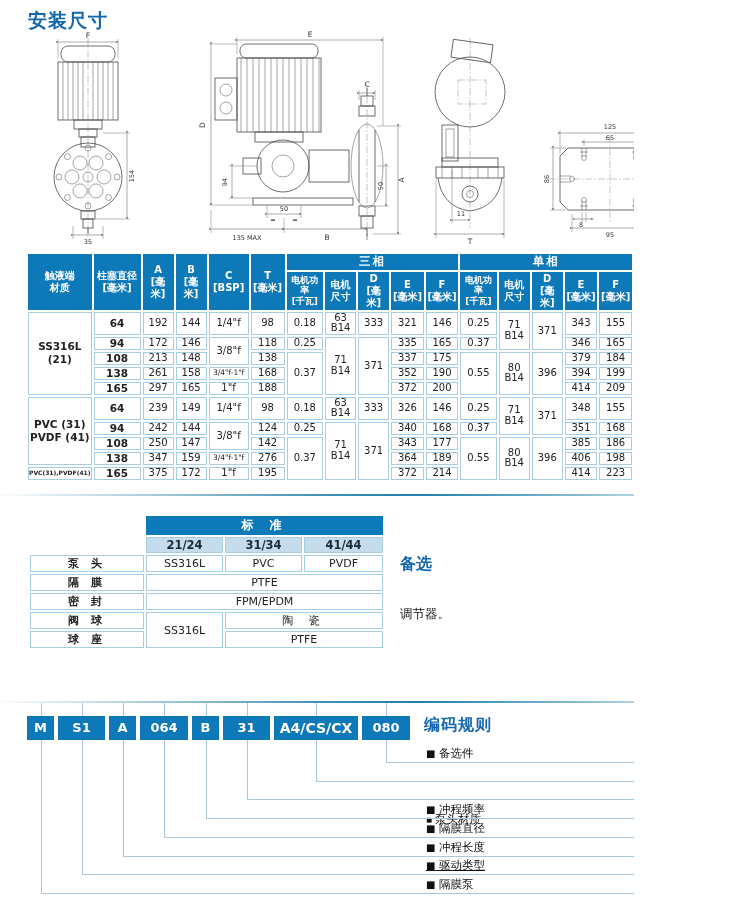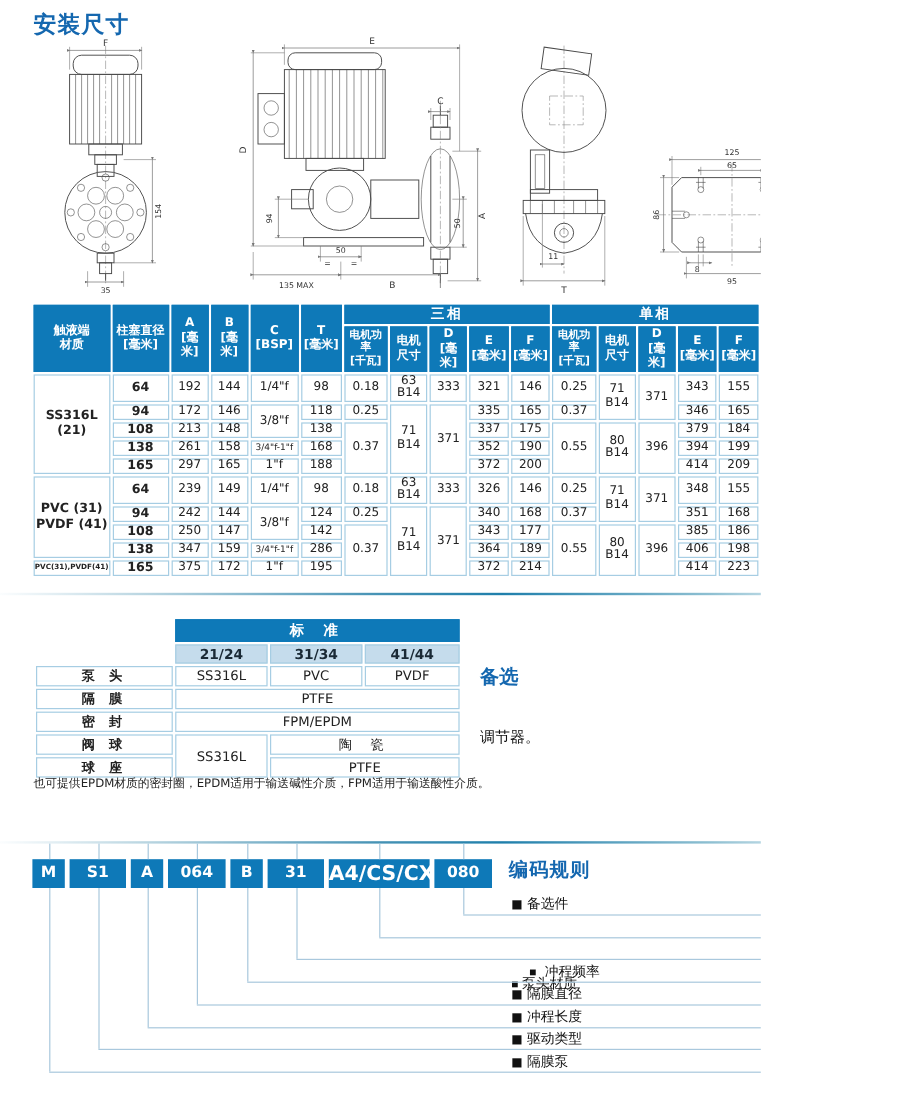--- a/index.html
+++ b/index.html
@@ -413,21 +413,21 @@
           <td rowspan="3">80 B14</td>
           <td rowspan="3">396</td>
           <td>385</td>
           <td>186</td>
         </tr>
         <tr>
           <td class="dia">138</td>
           <td>347</td>
           <td>159</td>
           <td class="csm">3/4"f-1"f</td>
-          <td>286</td>
+          <td>276</td>
           <td>364</td>
           <td>189</td>
           <td>406</td>
           <td>198</td>
         </tr>
         <tr>
           <td class="matsm">PVC(31),PVDF(41)</td>
           <td class="dia">165</td>
           <td>375</td>
           <td>172</td>
@@ -479,64 +479,63 @@
           <td class="slabel">阀 球</td>
           <td rowspan="2">SS316L</td>
           <td colspan="2" class="wide">陶 瓷</td>
         </tr>
         <tr>
           <td class="slabel">球 座</td>
           <td colspan="2">PTFE</td>
         </tr>
       </tbody>
   </table>
-  <div class="footnote">也可提供EPDM材质的密封圈，EPDM适用于输送碱性介质，FPM适用于输送酸性介质。</div>
 
   <div class="opt-title">备选</div>
   <div class="opt-line2">调节器。</div>
 
   <div class="sep sep2"></div>
 
   <div class="coding">
     <div class="ctitle">编码规则</div>
   <div class="cblock" style="left: 27px; width: 27px;">M</div>
       <div class="cblock" style="left: 58px; width: 47px;">S1</div>
       <div class="cblock" style="left: 109px; width: 27px;">A</div>
       <div class="cblock" style="left: 140px; width: 48px;">064</div>
       <div class="cblock" style="left: 192px; width: 27px;">B</div>
       <div class="cblock" style="left: 223px; width: 47px;">31</div>
-      <div class="cblock" style="left: 274px; width: 84px; font-size: 17px;">A4/CS/CX</div>
+      <div class="cblock" style="left: 274px; width: 84px; font-size: 14px;">A4/CS/CX</div>
       <div class="cblock" style="left: 362px; width: 48px;">080</div>
       <div class="cline" style="left: 386px; top: 703px; width: 1px; height: 13px;"></div>
       <div class="cline" style="left: 386px; top: 740px; width: 1px; height: 22px;"></div>
       <div class="cline" style="left: 386px; top: 762px; width: 286px; height: 1px;"></div>
       <div class="litem" style="left: 426px; top: 746px;"><span class="lsq">■</span><span> 备选件</span></div>
       <div class="cline" style="left: 316px; top: 703px; width: 1px; height: 13px;"></div>
       <div class="cline" style="left: 316px; top: 740px; width: 1px; height: 41px;"></div>
       <div class="cline" style="left: 316px; top: 781px; width: 356px; height: 1px;"></div>
       <div class="cline" style="left: 246.5px; top: 703px; width: 1px; height: 13px;"></div>
       <div class="cline" style="left: 246.5px; top: 740px; width: 1px; height: 59px;"></div>
       <div class="cline" style="left: 246.5px; top: 799px; width: 425.5px; height: 1px;"></div>
       <div class="litem" style="left: 426px; top: 812px; font-family: Liberation Serif, serif;"><span class="lsq">■</span><span> 泵头材质</span></div>
       <div class="cline" style="left: 205.5px; top: 703px; width: 1px; height: 13px;"></div>
       <div class="cline" style="left: 205.5px; top: 740px; width: 1px; height: 78px;"></div>
       <div class="cline" style="left: 205.5px; top: 818px; width: 466.5px; height: 1px;"></div>
-      <div class="litem" style="left: 441px; top: 802px; font-family: Liberation Mono, monospace;"><span class="lsq">■</span><span> 冲程频率</span></div>
+      <div class="litem" style="left: 426px; top: 802px;"><span class="lsq">■</span><span> 冲程频率</span></div>
       <div class="cline" style="left: 164px; top: 703px; width: 1px; height: 13px;"></div>
       <div class="cline" style="left: 164px; top: 740px; width: 1px; height: 97px;"></div>
       <div class="cline" style="left: 164px; top: 837px; width: 508px; height: 1px;"></div>
       <div class="litem" style="left: 426px; top: 821px;"><span class="lsq">■</span><span> 隔膜直径</span></div>
       <div class="cline" style="left: 122.5px; top: 703px; width: 1px; height: 13px;"></div>
       <div class="cline" style="left: 122.5px; top: 740px; width: 1px; height: 116px;"></div>
       <div class="cline" style="left: 122.5px; top: 856px; width: 549.5px; height: 1px;"></div>
       <div class="litem" style="left: 426px; top: 840px;"><span class="lsq">■</span><span> 冲程长度</span></div>
       <div class="cline" style="left: 81.5px; top: 703px; width: 1px; height: 13px;"></div>
       <div class="cline" style="left: 81.5px; top: 740px; width: 1px; height: 134px;"></div>
       <div class="cline" style="left: 81.5px; top: 874px; width: 590.5px; height: 1px;"></div>
-      <div class="litem" style="left: 426px; top: 858px;"><span class="lsq">■</span><span> 驱动类型</span></div>
+      <div class="litem" style="left: 426px; top: 858px; text-decoration: underline;"><span class="lsq">■</span><span> 驱动类型</span></div>
       <div class="cline" style="left: 40.5px; top: 703px; width: 1px; height: 13px;"></div>
       <div class="cline" style="left: 40.5px; top: 740px; width: 1px; height: 153px;"></div>
       <div class="cline" style="left: 40.5px; top: 893px; width: 631.5px; height: 1px;"></div>
       <div class="litem" style="left: 426px; top: 877px;"><span class="lsq">■</span><span> 隔膜泵</span></div>
     </div>
 
   <div class="sidebar-tab tab1">
     <span class="vtext">电磁隔膜计量泵</span>
   </div>
   <div class="sidebar-tab tab2">

